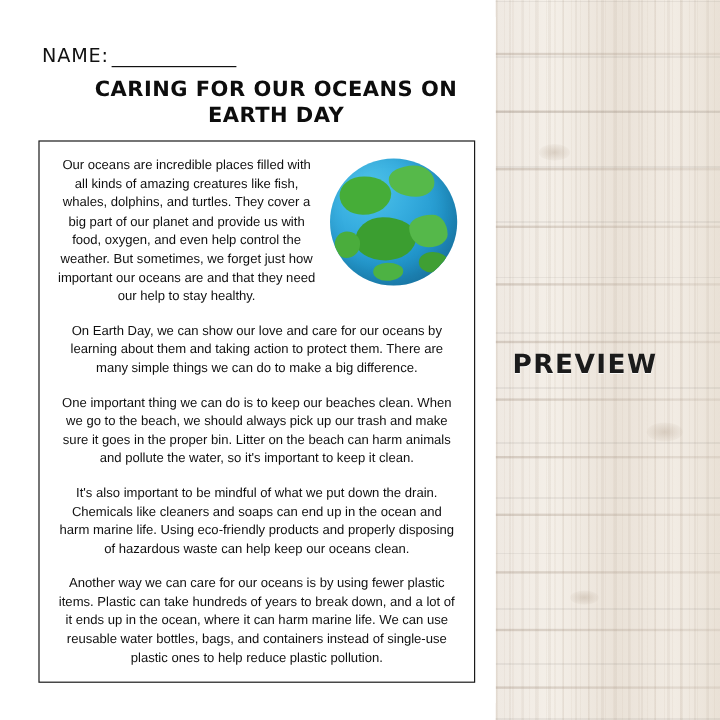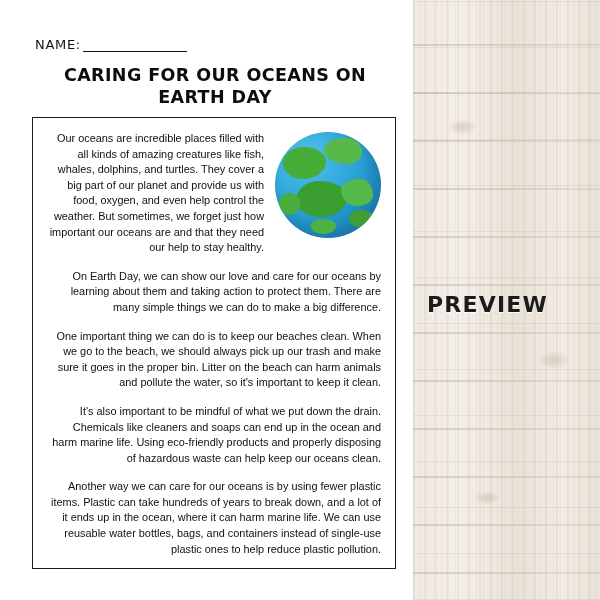--- a/index.html
+++ b/index.html
@@ -96,39 +96,39 @@
 
   .meta-row {
     position: absolute;
     left: 21px;
     top: 23px;
     width: 360px;
     display: flex;
     justify-content: space-between;
     align-items: flex-end;
     font-family: "DejaVu Sans", sans-serif;
-    font-size: 13px;
+    font-size: 16px;
     letter-spacing: 0.7px;
     color: #111;
   }
   .meta-item {
     display: flex;
     align-items: flex-end;
     gap: 2px;
   }
   .meta-line {
     display: inline-block;
     width: 104px;
     border-bottom: 1.3px solid #111;
     height: 11px;
   }
 
   .title {
     position: absolute;
-    left: 21px;
+    left: 36px;
     top: 50px;
     width: 360px;
     text-align: center;
     font-family: "DejaVu Sans", sans-serif;
     font-weight: bold;
     font-size: 17.5px;
     line-height: 22px;
     letter-spacing: 0.4px;
     color: #0d0d0d;
   }
@@ -169,21 +169,21 @@
   .l5 { left: 4%;  top: 58%; width: 20%; height: 20%; background:#4aad3c; }
   .l6 { left: 70%; top: 74%; width: 22%; height: 16%; background:#3f9f33; }
   .l7 { left: 34%; top: 82%; width: 24%; height: 14%; background:#4db243; }
 
   .body-box p {
     margin: 0 0 13px 0;
     font-family: "Liberation Sans", sans-serif;
     font-size: 10.9px;
     line-height: 15.6px;
     color: #101010;
-    text-align: right;
+    text-align: center;
   }
   .body-box p:last-child { margin-bottom: 0; }
 </style>
 </head>
 <body>
 
 <div class="stage">
 
   <div class="wood-panel">
     <div class="wood-grain"></div>

